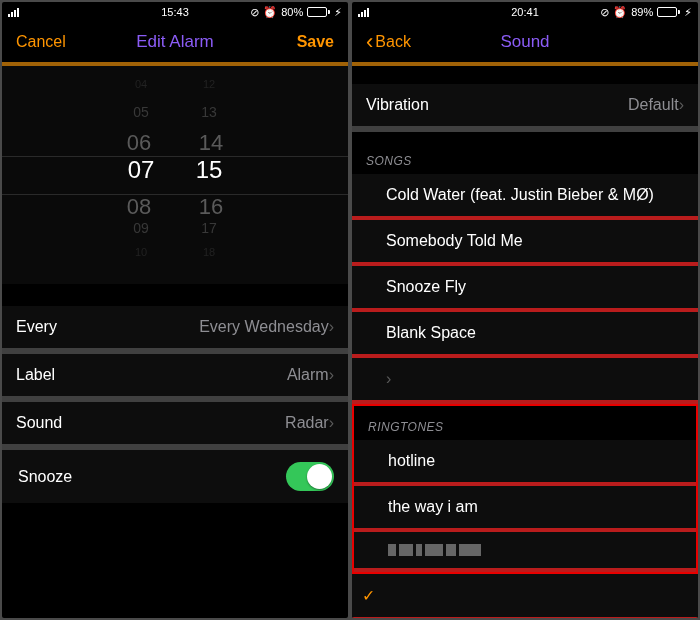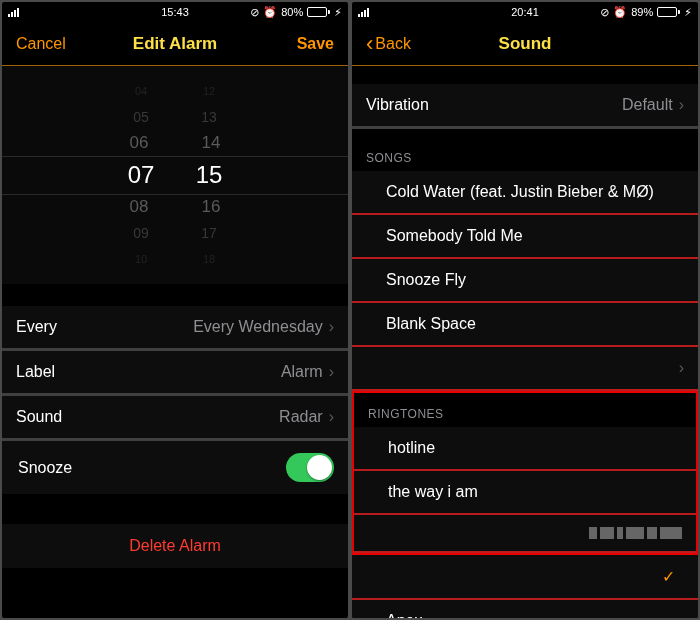--- a/index.html
+++ b/index.html
@@ -12,51 +12,51 @@
   .signal { display: flex; gap: 1px; align-items: flex-end; }
   .signal span { width: 2px; background: #fff; }
   .signal span:nth-child(1) { height: 3px; }
   .signal span:nth-child(2) { height: 5px; }
   .signal span:nth-child(3) { height: 7px; }
   .signal span:nth-child(4) { height: 9px; }
   .battery { display: inline-flex; align-items: center; gap: 1px; }
   .bat-body { width: 20px; height: 10px; border: 1px solid #fff; border-radius: 2px; position: relative; padding: 1px; }
   .bat-fill { height: 100%; background: #ffcc00; border-radius: 1px; }
   .bat-tip { width: 2px; height: 4px; background: #fff; border-radius: 0 1px 1px 0; }
-  .nav-bar { height: 44px; display: flex; align-items: center; justify-content: space-between; padding: 0 14px; position: relative; border-bottom: 1px solid #a16207; }
-  .nav-title { position: absolute; left: 50%; transform: translateX(-50%); color: #fde047; font-size: 17px; font-weight: 700; }
+  .nav-bar { height: 44px; display: flex; align-items: center; justify-content: space-between; padding: 0 14px; position: relative; border-bottom: 4px solid #a16207; }
+  .nav-title { position: absolute; left: 50%; transform: translateX(-50%); color: #8b5cf6; font-size: 17px; font-weight: 400; }
   .nav-btn { color: #ff9500; font-size: 16px; background: none; border: none; cursor: pointer; display: flex; align-items: center; }
   .back-chevron { margin-right: 2px; font-size: 22px; line-height: 1; }
 
   .picker { background: #0a0a0a; padding: 12px 0; position: relative; }
   .picker-rows { display: flex; flex-direction: column; align-items: center; gap: 0; }
-  .picker-row { display: flex; gap: 40px; height: 26px; align-items: center; font-variant-numeric: tabular-nums; }
+  .picker-row { display: flex; gap: 40px; height: 26px; align-items: flex-start; font-variant-numeric: tabular-nums; }
   .picker-row span { width: 28px; text-align: center; }
   .picker-row.sel { font-size: 24px; color: #fff; height: 38px; }
-  .picker-row.dim1 { color: #5a5a5a; font-size: 17px; gap: 44px; }
+  .picker-row.dim1 { color: #5a5a5a; font-size: 22px; gap: 44px; }
   .picker-row.dim2 { color: #383838; font-size: 14px; }
   .picker-row.dim3 { color: #222; font-size: 11px; }
   .picker::before, .picker::after { content: ""; position: absolute; left: 0; right: 0; height: 1px; background: #2a2a2a; }
   .picker::before { top: 50%; transform: translateY(-19px); }
   .picker::after { top: 50%; transform: translateY(19px); }
 
   .list { margin-top: 22px; background: #0d0d0d; }
-  .row { display: flex; align-items: center; justify-content: space-between; padding: 12px 14px; border-bottom: 3px solid #404040; }
+  .row { display: flex; align-items: center; justify-content: space-between; padding: 12px 14px; border-bottom: 6px solid #404040; }
   .row:last-child { border-bottom: none; padding-left: 16px; }
   .row-label { color: #fff; font-size: 16px; }
-  .row-value { color: #8e8e93; font-size: 16px; display: flex; align-items: flex-start; gap: 6px; }
+  .row-value { color: #8e8e93; font-size: 16px; display: flex; align-items: flex-start; }
   .chevron { color: #5a5a5a; font-size: 16px; }
   .switch { width: 48px; height: 29px; background: #34c759; border-radius: 15px; position: relative; }
   .switch .knob { width: 25px; height: 25px; background: #fff; border-radius: 50%; position: absolute; top: 2px; right: 2px; box-shadow: 0 1px 2px rgba(0,0,0,.4); }
   .section-gap { height: 30px; background: #000; }
   .delete-row { background: #0d0d0d; text-align: center; padding: 13px; color: #ff3b30; font-size: 16px; }
 
-  .section-header { color: #8e8e93; font-size: 12px; letter-spacing: 0.5px; padding: 22px 14px 6px; text-transform: uppercase; }
+  .section-header { color: #8e8e93; font-size: 12px; letter-spacing: 0.5px; padding: 22px 14px 6px; text-transform: uppercase; font-style: italic; }
   .sound-list { background: #0d0d0d; }
-  .sound-row { display: flex; align-items: center; padding: 12px 14px; border-bottom: 2px solid #b91c1c; position: relative; justify-content: flex-end; }
+  .sound-row { display: flex; align-items: center; padding: 12px 14px; border-bottom: 4px solid #b91c1c; position: relative; }
   .sound-row .label { color: #fff; font-size: 16px; flex: 1; }
   .check { color: #ff9500; font-size: 16px; width: 20px; margin-left: -4px; margin-right: 2px; }
   .pad-left { padding-left: 34px; }
   .vib-row { background: #0d0d0d; margin-top: 18px; }
   .red-box { border: 2px solid #e80000; }
   .pixelated { display: flex; gap: 3px; }
   .pixelated span { display: inline-block; height: 12px; background: #666; }
   .pick-chevron { color: #5a5a5a; }
   .scroll { flex: 1; overflow: hidden; }
 </style>
@@ -149,21 +149,20 @@
     </div>
     <div class="row">
       <span class="row-label">Snooze</span>
       <div class="switch">
           <div class="knob"></div>
         </div>
     </div>
   </div>
 
   <div class="section-gap"></div>
-  <div class="delete-row">Delete Alarm</div>
 </div>
 
 <div class="phone">
   <div class="status-bar">
     <div class="status-left">
       <div class="signal">
           <span></span>
           <span></span>
           <span></span>
           <span></span>

